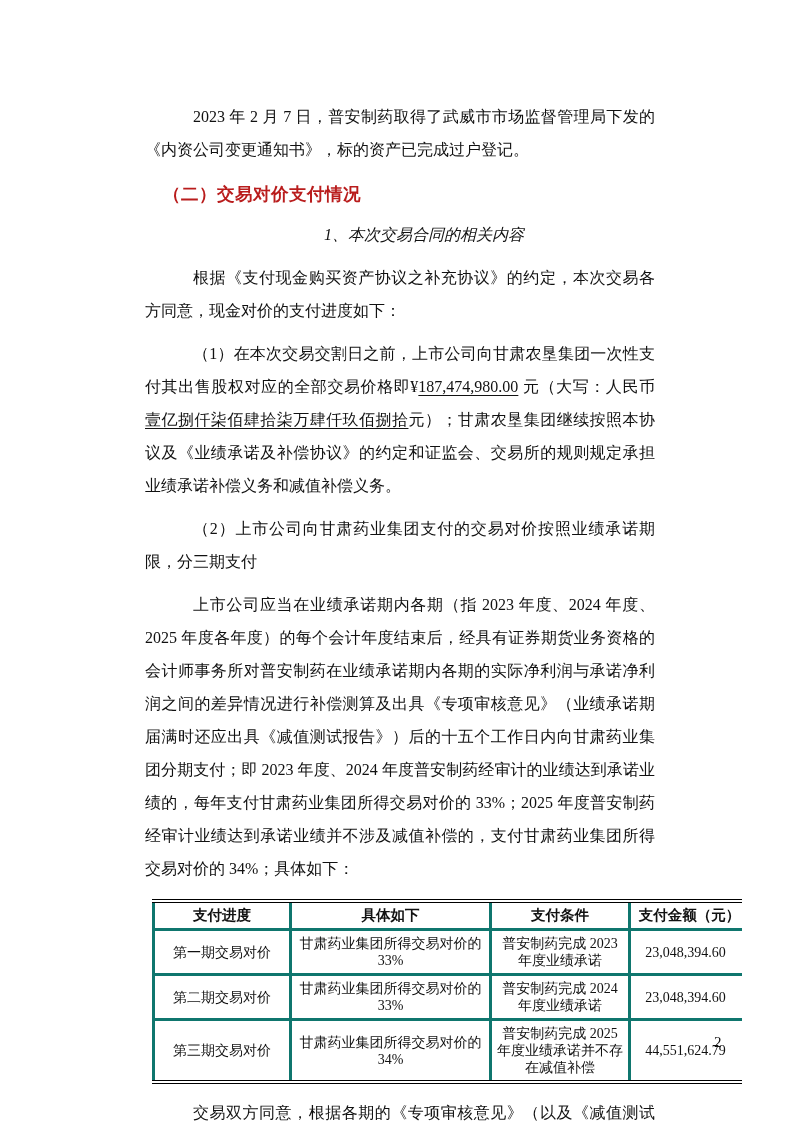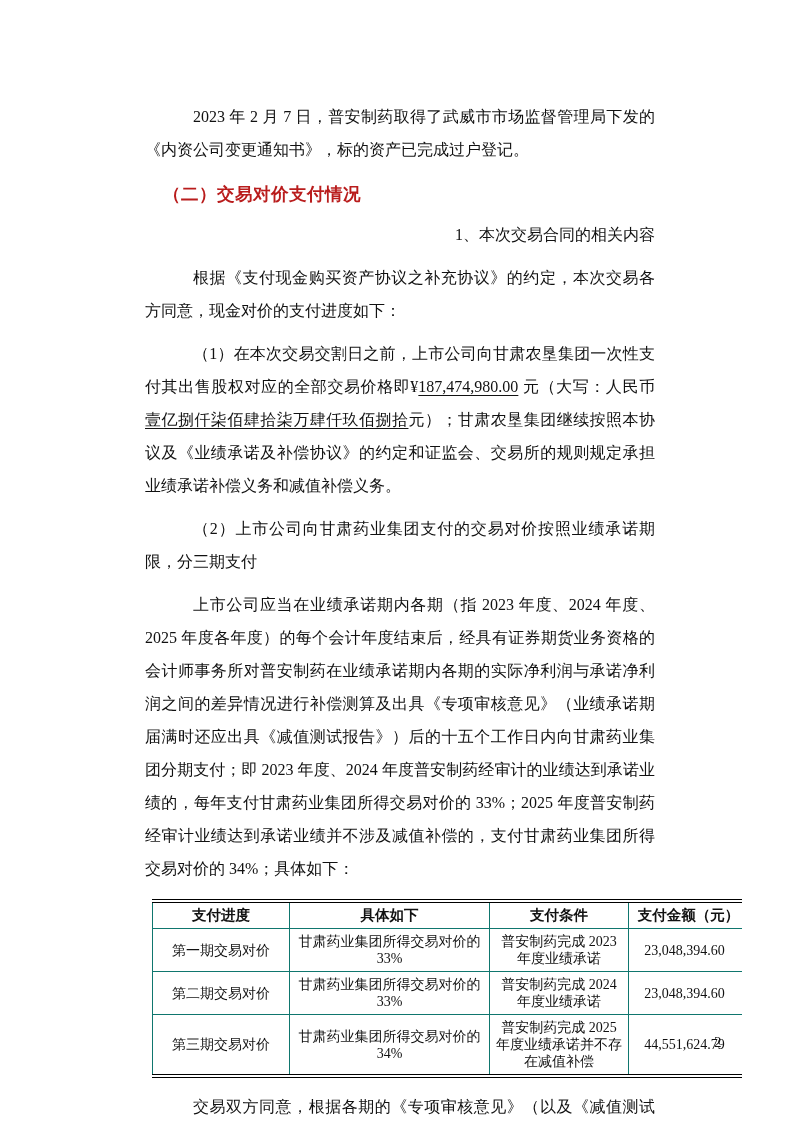--- a/index.html
+++ b/index.html
@@ -20,21 +20,21 @@
   }
   p.body {
     font-family: "Liberation Serif", "DejaVu Serif", serif;
     font-size: 16px;
     line-height: 33px;
     margin: 10px 0;
     text-indent: 48px;
     text-align: justify;
     color: #111111;
   }
-  p.nojustify { text-align: right; }
+  p.nojustify { text-align: center; font-style: italic; }
   .u { text-decoration: underline; text-underline-offset: 3px; }
   h2.heading {
     font-family: "Liberation Sans", "DejaVu Sans", sans-serif;
     font-size: 17.5px;
     font-weight: bold;
     color: #b91c1c;
     margin: 16px 0 12px 18px;
     letter-spacing: 0.5px;
   }
   table.pay {
@@ -44,21 +44,21 @@
     table-layout: fixed;
     font-family: "Liberation Serif", "DejaVu Serif", serif;
     border-top: 4px double #000;
     border-bottom: 4px double #000;
   }
   table.pay col.c1 { width: 137px; }
   table.pay col.c2 { width: 200px; }
   table.pay col.c3 { width: 139px; }
   table.pay col.c4 { width: 120px; }
   table.pay th, table.pay td {
-    border: 1px solid #0f766e;
+    border: 3px solid #0f766e;
     font-size: 14px;
     line-height: 17px;
     text-align: center;
     vertical-align: middle;
     padding: 4px 4px;
     color: #111111;
   }
   table.pay th {
     font-weight: bold;
     font-size: 14.5px;

